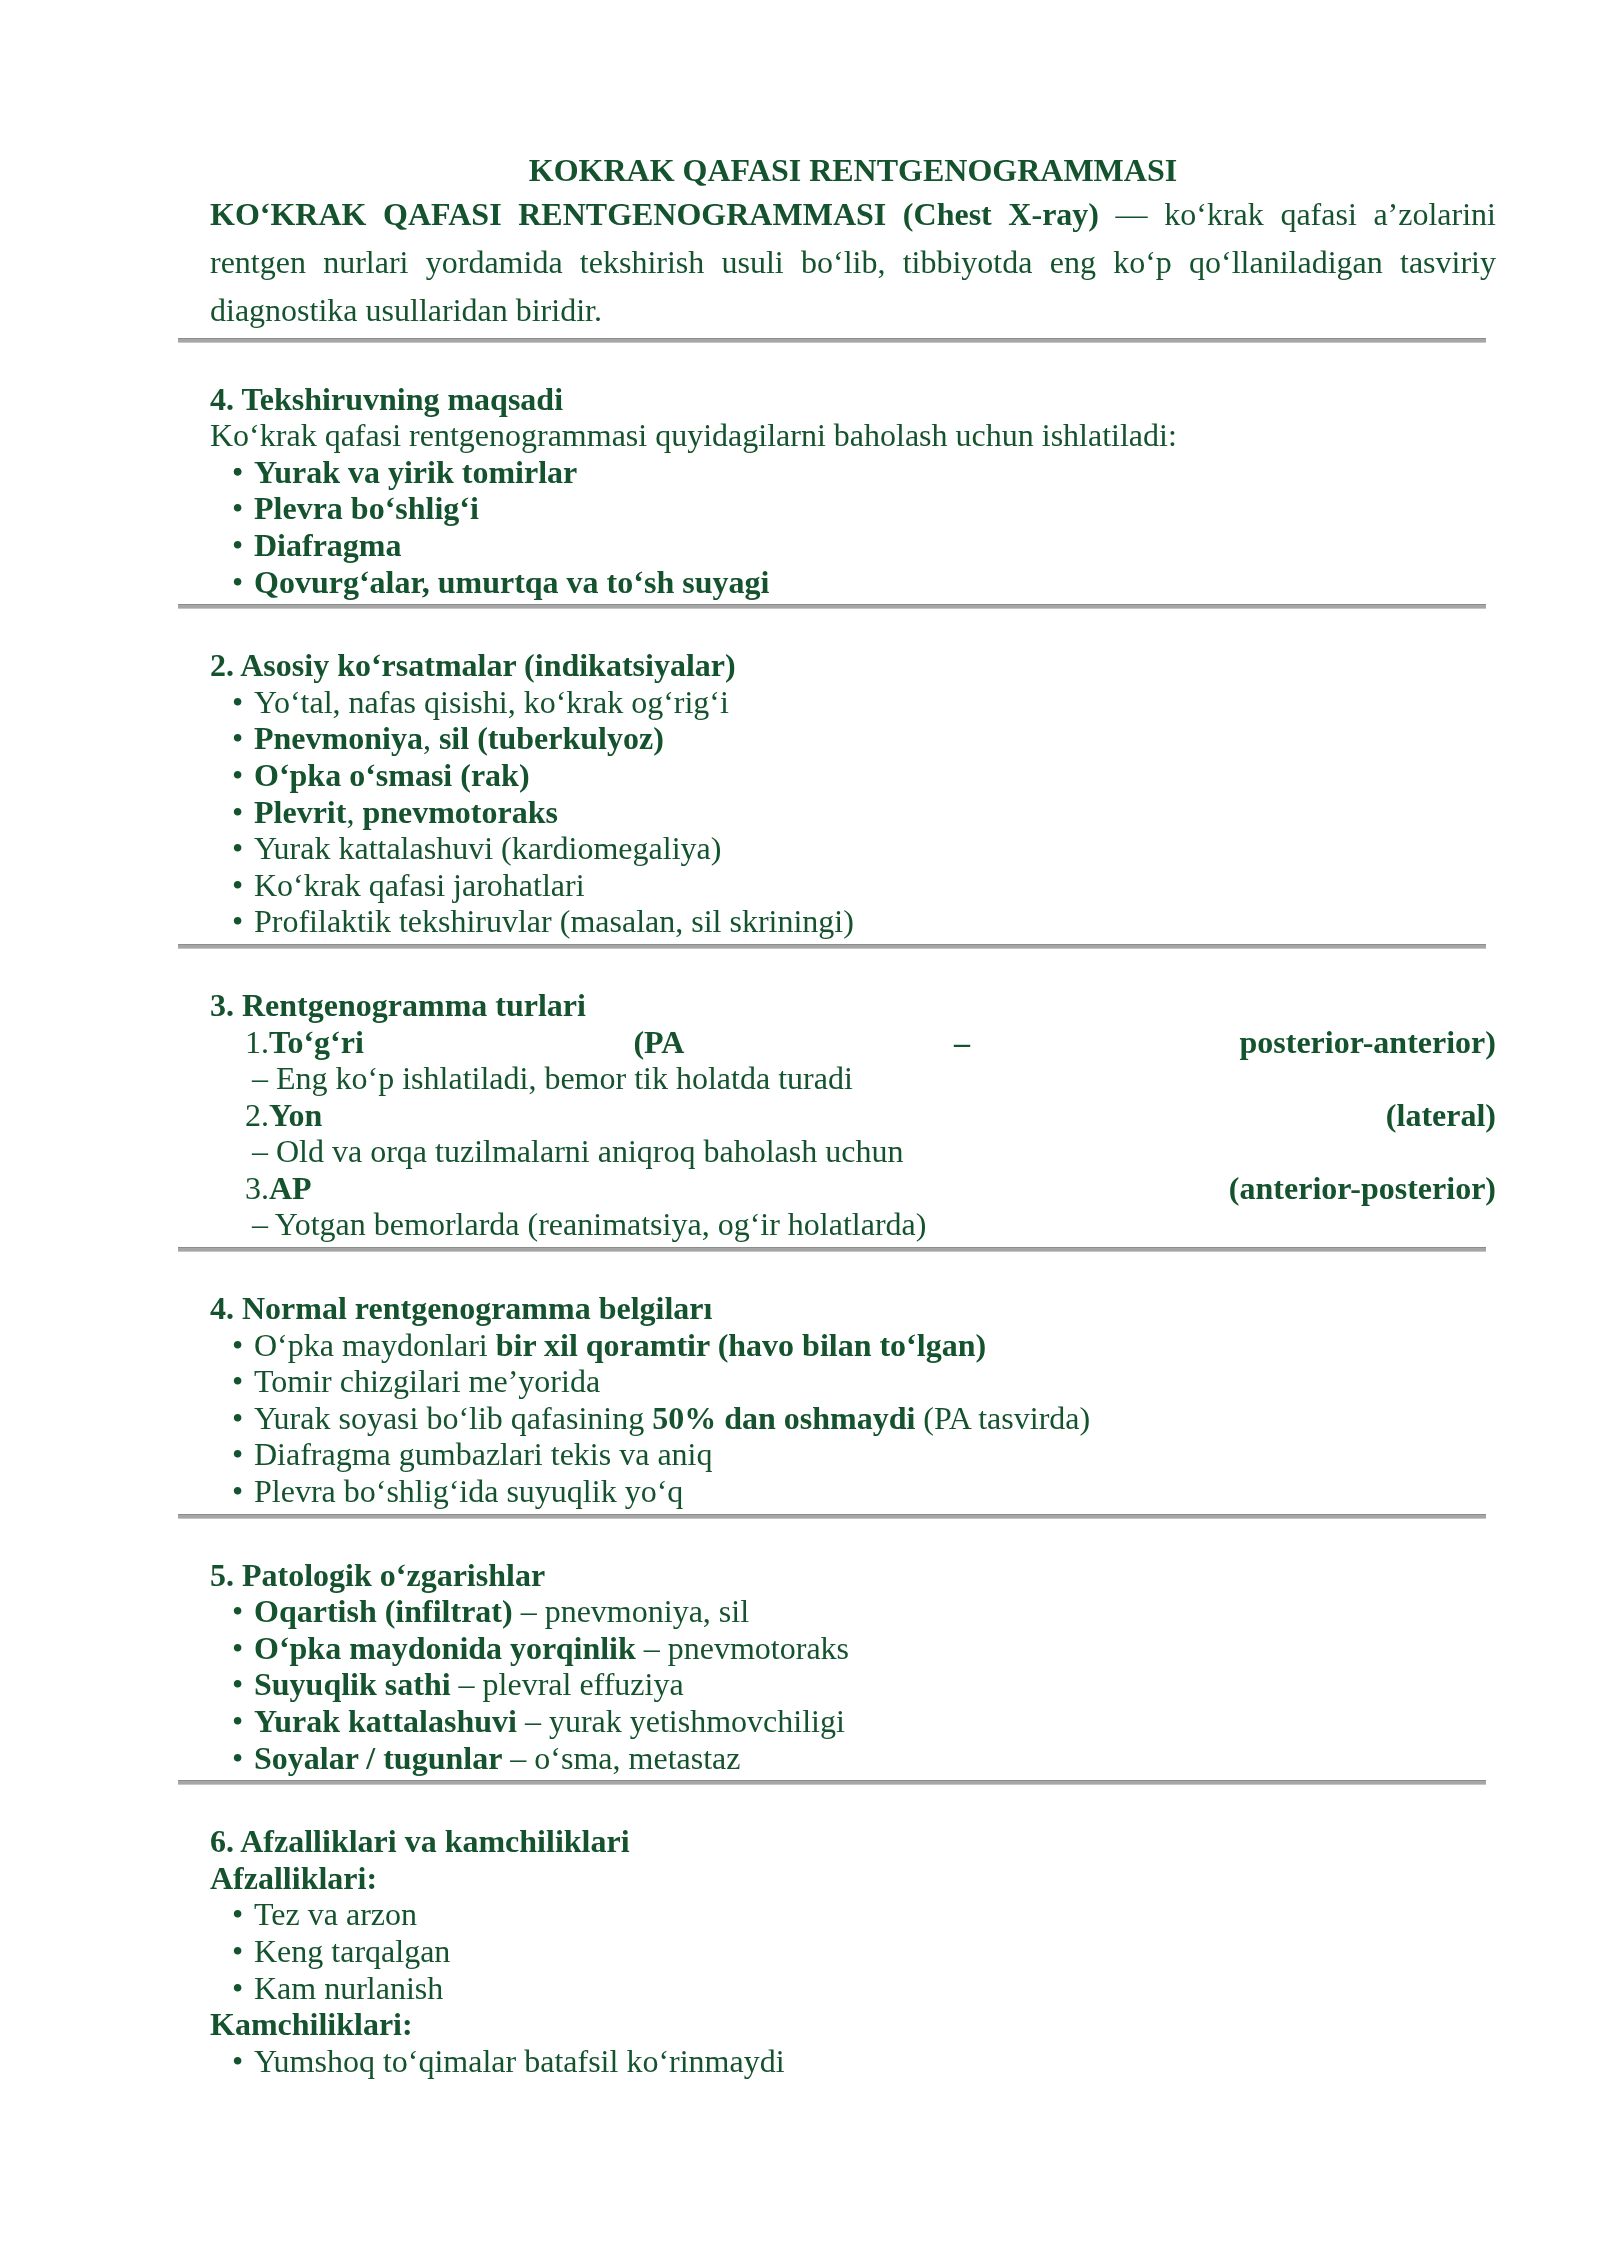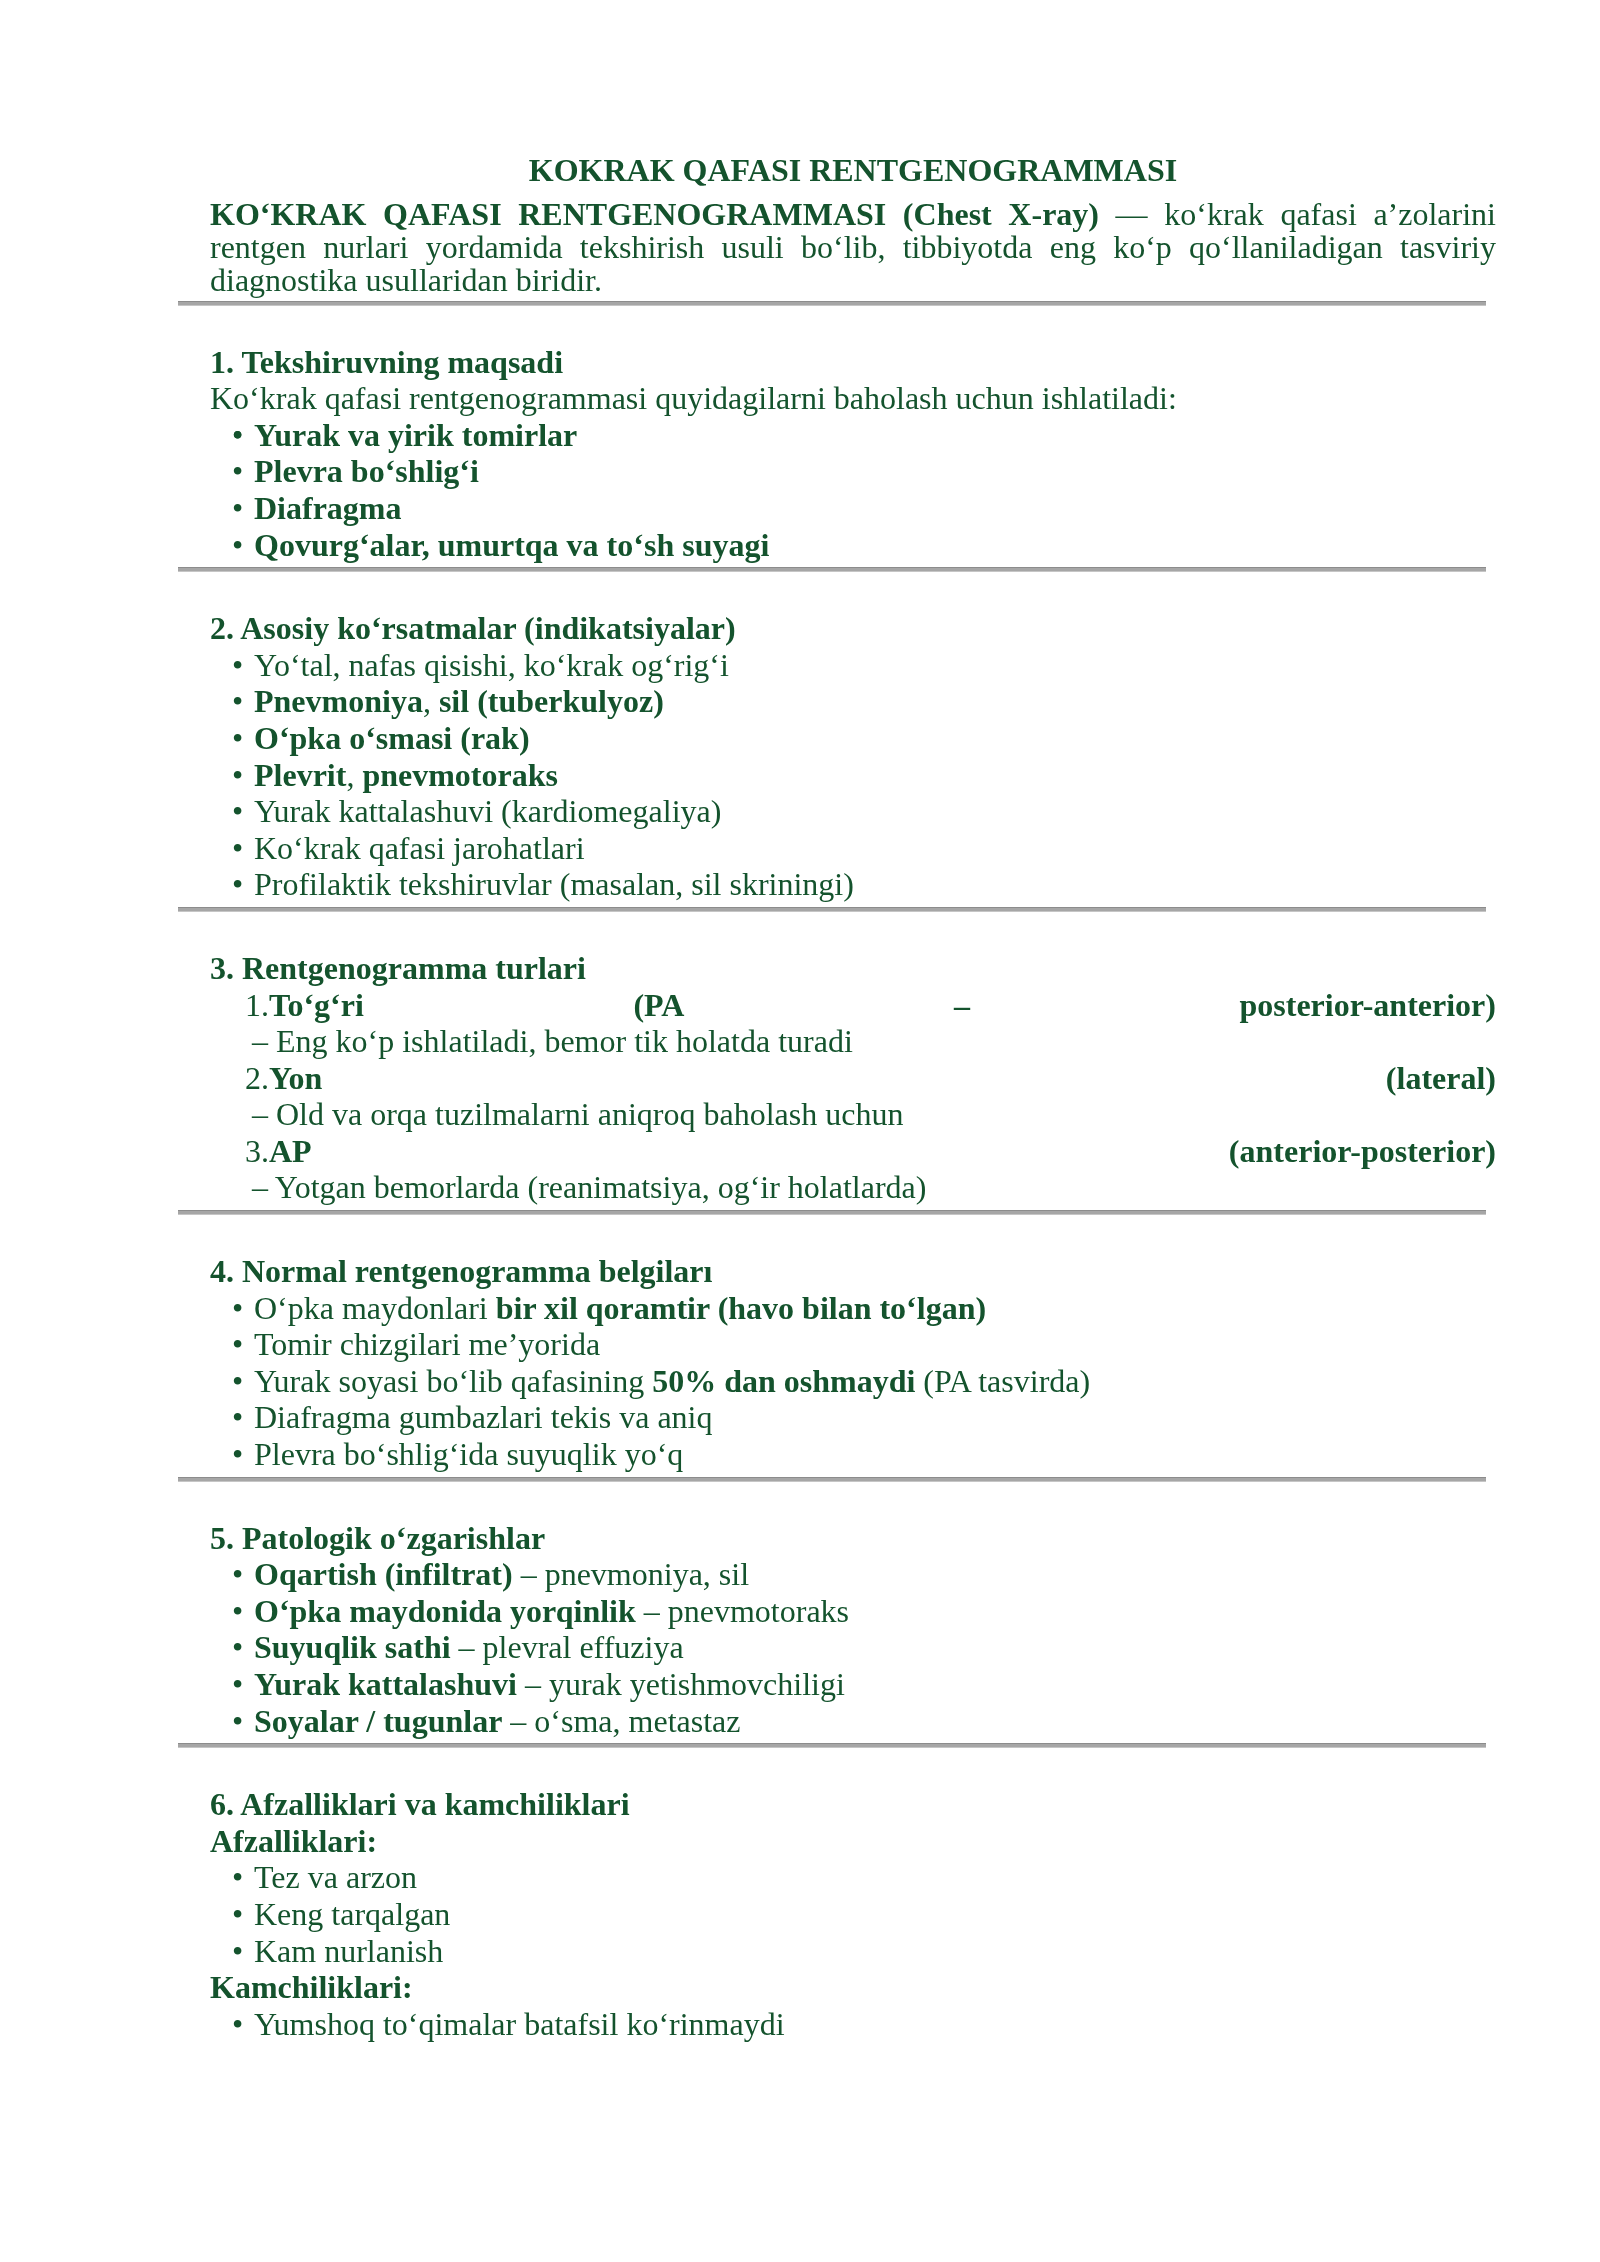--- a/index.html
+++ b/index.html
@@ -4,21 +4,21 @@
 <style>
   html,body { margin:0; padding:0; background:#ffffff; }
   .page {
     position:relative; width:1600px; height:2262px; background:#ffffff;
     font-family:"Liberation Serif","DejaVu Serif",serif;
     font-size:32px; line-height:36.6px; color:#14532d;
     overflow:hidden;
   }
   .content { position:absolute; left:210px; top:0; width:1286px; }
   .doc-title { padding-top:152px; text-align:center; font-weight:bold; }
-  .intro { text-align:justify; line-height:33px; margin:9px 0 0 0; }
+  .intro { text-align:justify; line-height:48px; margin:1px 0 0 0; }
   .divider {
     position:relative; left:-32px; width:1308px; height:3px;
     border-top:1px solid #8c8c8c; border-bottom:1px solid #c6c6c6;
     background:#a6a6a6; margin:4px 0 38px 0;
   }
   .sec-heading { font-weight:bold; }
   .line { font-weight:normal; }
   ul.blist { list-style:none; margin:0; padding:0; }
   ul.blist > li { position:relative; padding-left:44px; }
   ul.blist > li .mark { position:absolute; left:22px; top:0; }
@@ -32,21 +32,21 @@
 </head>
 <body>
 
 <div class="page">
   <div class="content">
     <div class="doc-title">KOKRAK QAFASI RENTGENOGRAMMASI</div>
     <p class="intro"><b>KOʻKRAK QAFASI RENTGENOGRAMMASI (Chest X-ray)</b><span> — koʻkrak qafasi aʼzolarini rentgen nurlari yordamida tekshirish usuli boʻlib, tibbiyotda eng koʻp qoʻllaniladigan tasviriy diagnostika usullaridan biridir.</span></p>
     <div class="divider"></div>
     <div id="sections">
         <div class="section">
-          <div class="sec-heading">1. Tekshiruvning maqsadi</div>
+          <div class="sec-heading">4. Tekshiruvning maqsadi</div>
           <div class="line">Koʻkrak qafasi rentgenogrammasi quyidagilarni baholash uchun ishlatiladi:</div>
           <ul class="blist">
             <li><span class="mark">•</span></li>
             <li><span class="mark">•</span><span class="btext"><b>Yurak va yirik tomirlar</b></span></li>
             <li><span class="mark">•</span><span class="btext"><b>Plevra boʻshligʻi</b></span></li>
             <li><span class="mark">•</span><span class="btext"><b>Diafragma</b></span></li>
             <li><span class="mark">•</span><span class="btext"><b>Qovurgʻalar, umurtqa va toʻsh suyagi</b></span></li>
           </ul>
           <div class="divider" style="background: rgb(166, 166, 166);"></div>
         </div>

